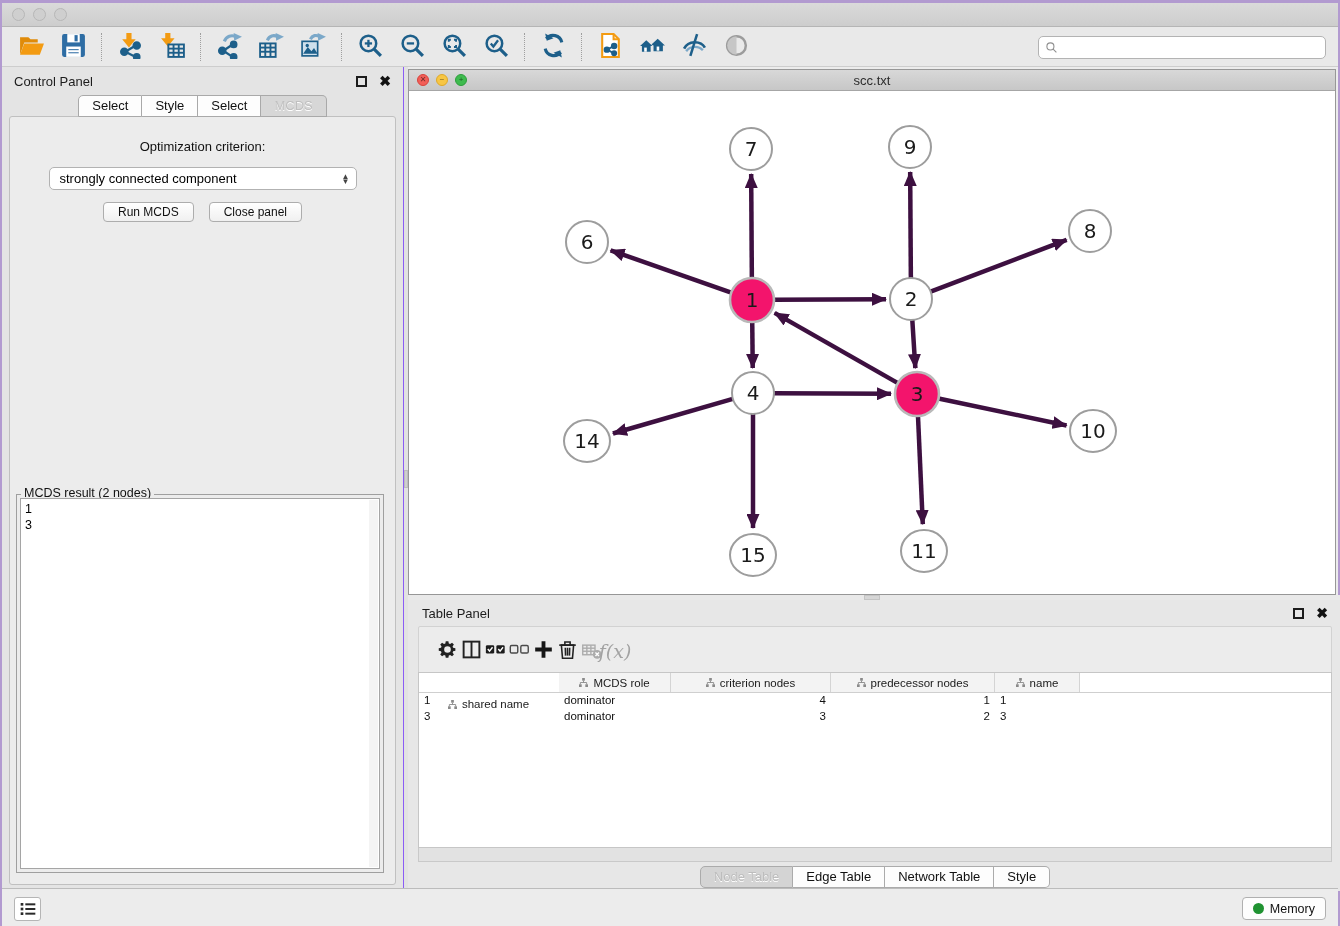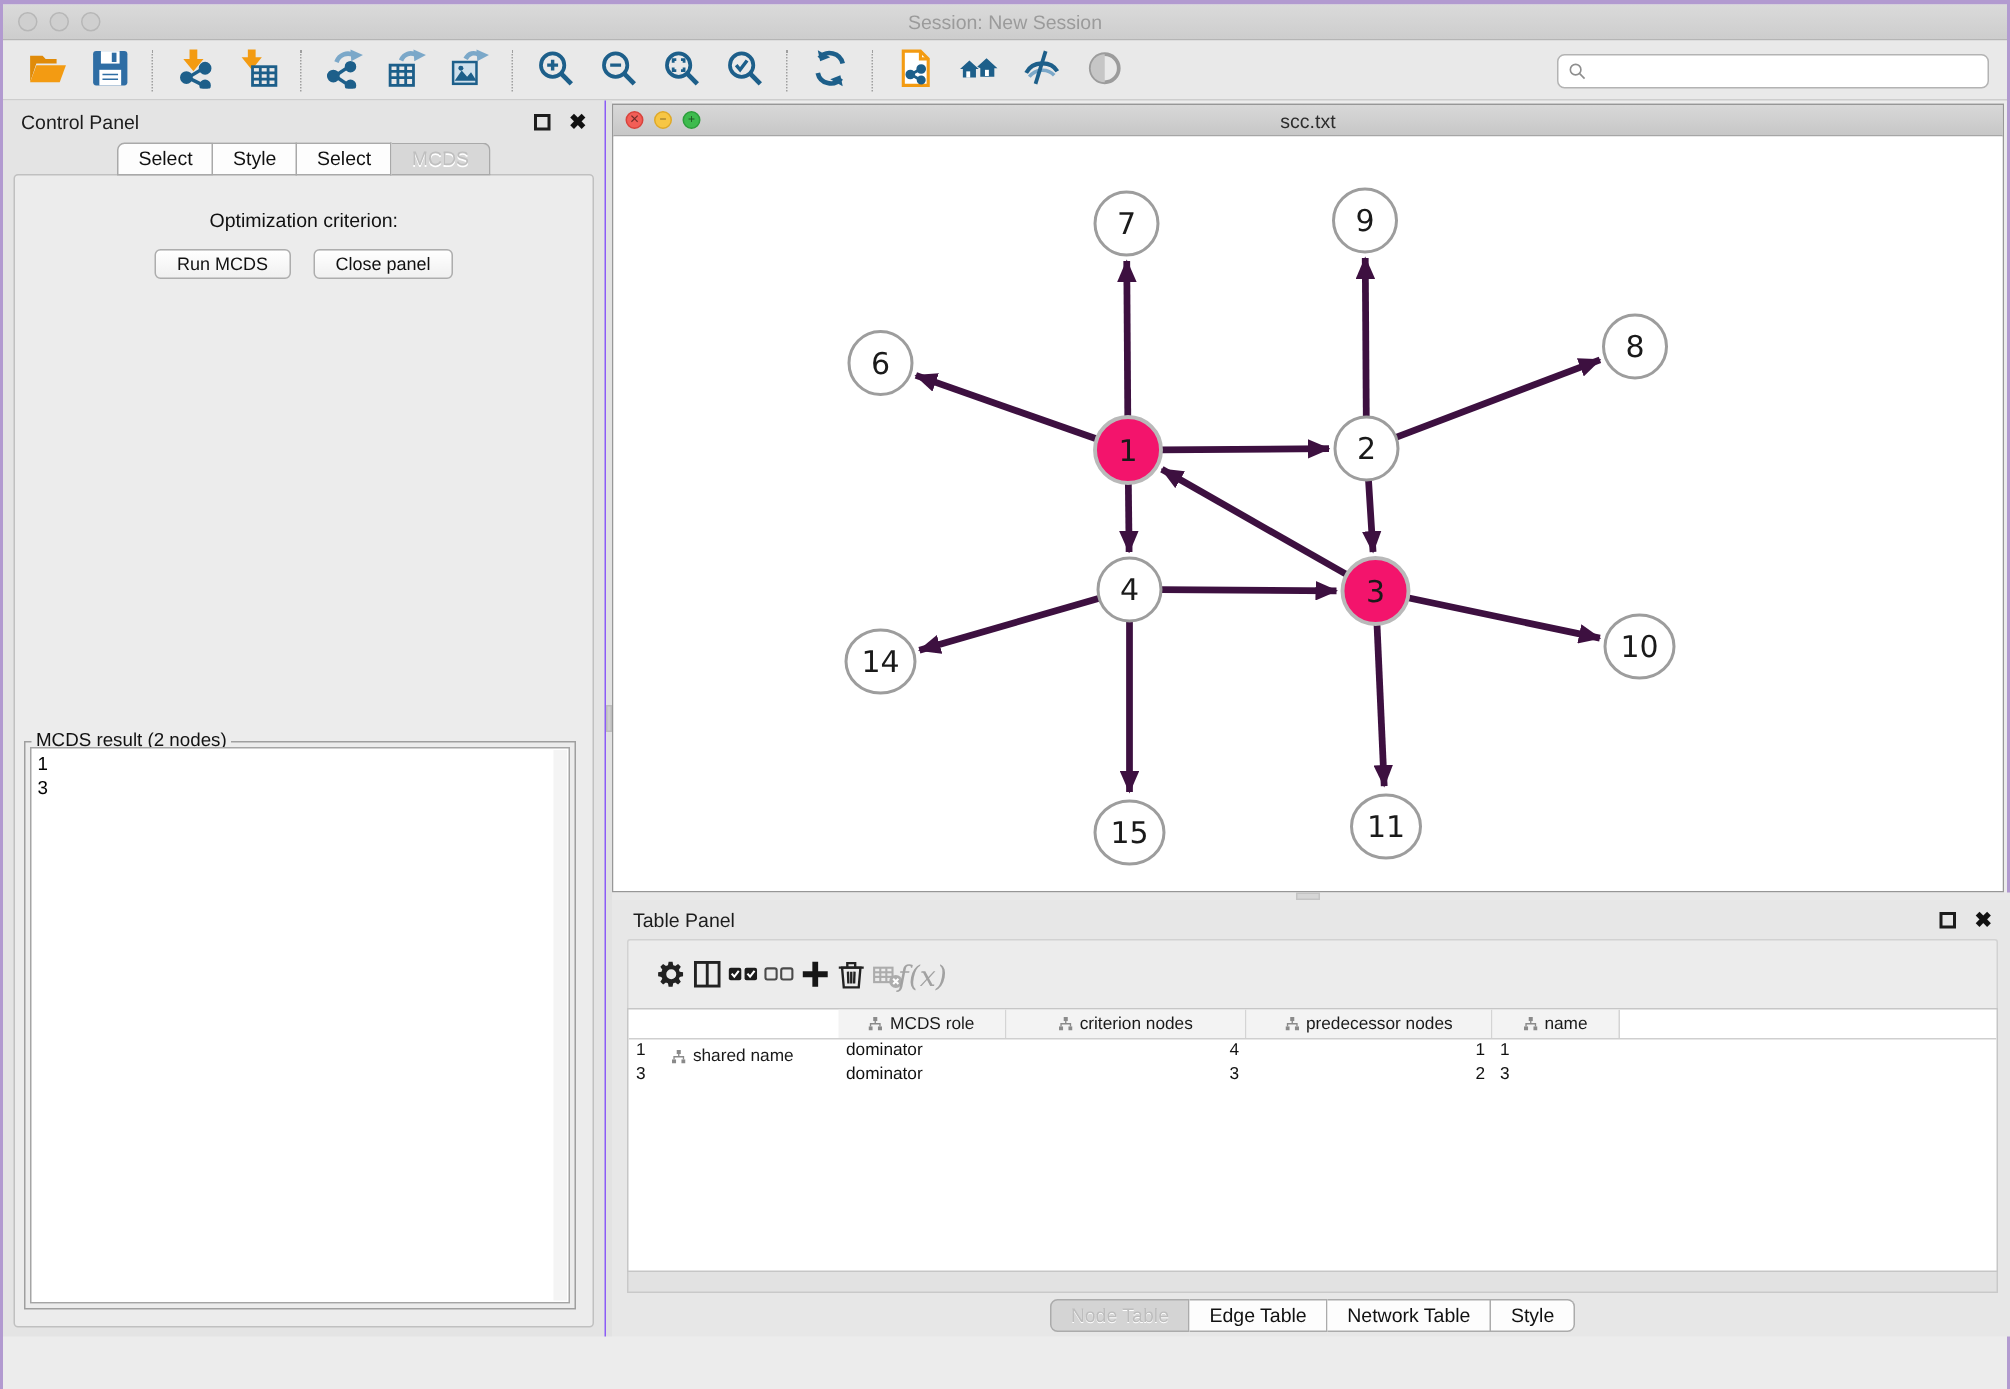--- a/index.html
+++ b/index.html
@@ -95,21 +95,20 @@
 <body>
 
 <div class="app">
 
   <div class="titlebar">
     <div class="traffic">
       <div class="tl-dot"></div>
       <div class="tl-dot"></div>
       <div class="tl-dot"></div>
     </div>
-    <div class="main-title">Session: New Session</div>
   </div>
 
   <div class="toolbar" id="main-toolbar">
     <div class="search-wrap">
       <svg viewBox="0 0 24 24">
           <circle cx="10" cy="10" r="6.5" fill="none" stroke="#8e8e8e" stroke-width="2"></circle>
           <line x1="15" y1="15" x2="21" y2="21" stroke="#8e8e8e" stroke-width="2"></line>
         </svg>
       <input class="search-input" style="">
     </div>
@@ -281,20 +280,24 @@
       <span class="close-x">✖</span>
     </div>
     <div class="ctl-tabs" id="ctl-tabs">
         <div class="ctab">Select</div>
         <div class="ctab">Style</div>
         <div class="ctab">Select</div>
         <div class="ctab active">MCDS</div>
       </div>
     <div class="ctl-body">
       <div class="opt-label">Optimization criterion:</div>
+      <div class="dropdown">
+        <span class="dd-text">strongly connected component</span>
+        <span class="dd-arrows">▲<br>▼</span>
+      </div>
       <div class="btn-row">
         <button class="mac-btn">Run MCDS</button>
         <button class="mac-btn">Close panel</button>
       </div>
       <div class="result-fieldset">
         <span class="result-legend">MCDS result (2 nodes)</span>
         <div class="result-box" id="result-box">
           <span class="scroll-track"></span>
         <div>1</div>
             <div>3</div>
@@ -512,14 +515,32 @@
       </div>
     <div class="tp-band"></div>
     <div class="tp-tabs" id="tp-tabs">
         <div class="ttab active">Node Table</div>
         <div class="ttab">Edge Table</div>
         <div class="ttab">Network Table</div>
         <div class="ttab">Style</div>
       </div>
   </div>
 
+  <div class="statusbar">
+    <div class="list-btn">
+      <svg viewBox="0 0 24 20">
+        <g fill="#2a2a2a">
+            <rect x="1" y="1" width="4" height="4"></rect>
+            <rect x="1" y="8" width="4" height="4"></rect>
+            <rect x="1" y="15" width="4" height="4"></rect>
+            <rect x="8" y="1.5" width="15" height="3"></rect>
+            <rect x="8" y="8.5" width="15" height="3"></rect>
+            <rect x="8" y="15.5" width="15" height="3"></rect>
+          </g>
+      </svg>
+    </div>
+    <div class="memory-btn">
+      <span class="mem-dot" id="mem-dot" style="background: rgb(31, 146, 49);"></span>
+      <span>Memory</span>
+    </div>
+  </div>
 
 </div>
 
 </body></html>

